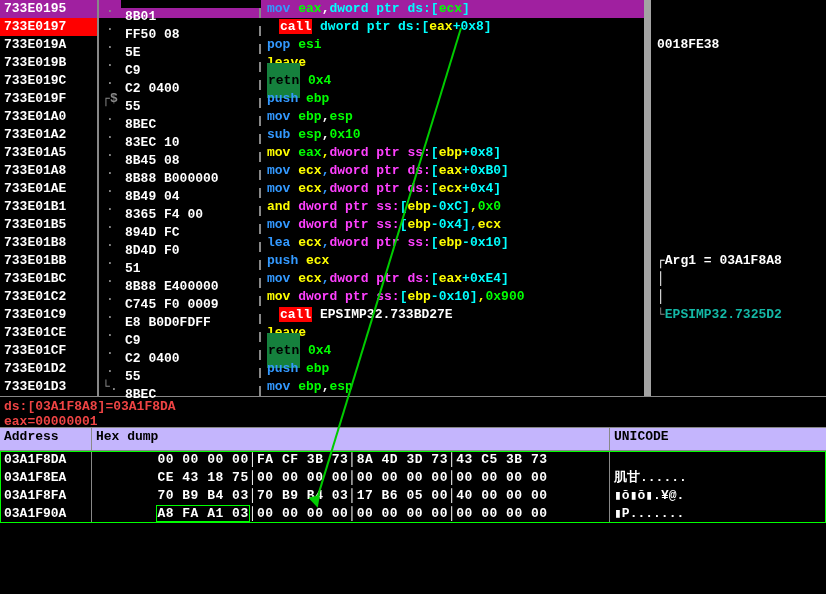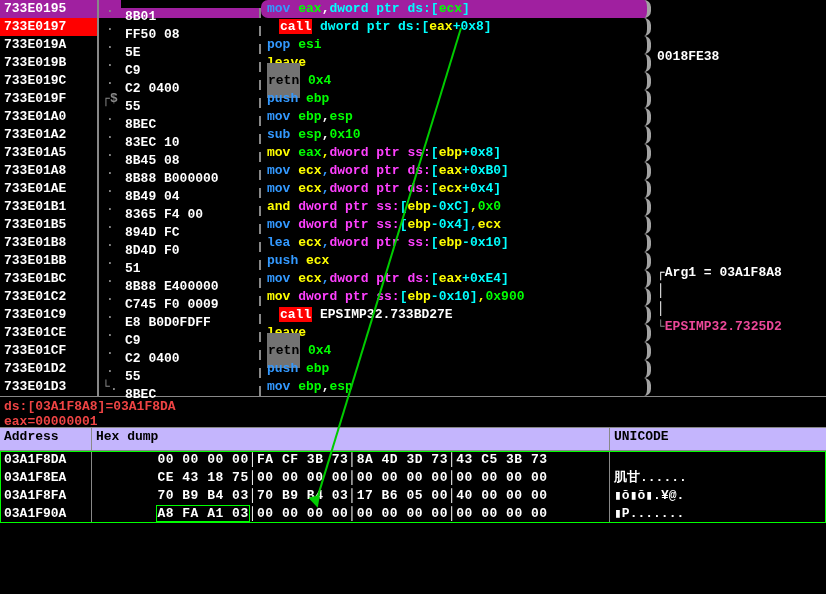--- a/index.html
+++ b/index.html
@@ -2,34 +2,34 @@
 <html><head>
 <meta charset="utf-8">
 <style>
   * { margin: 0; padding: 0; box-sizing: border-box; }
   body { background: #000; font-family: 'Courier New', monospace; font-size: 13px; font-weight: bold; width: 826px; height: 594px; overflow: hidden; position: relative; }
   .disasm { position: relative; }
   .row { display: flex; height: 18px; line-height: 18px; }
   .addr { width: 99px; padding-left: 4px; color: #fff; border-right: 2px solid #888; }
   .pfx { width: 22px; text-align: center; color: #888; }
   .hex { width: 140px; color: #fff; border-right: 2px solid #888; padding-left: 4px; margin-top: 8px; }
-  .asm { flex: 0 0 390px; padding-left: 6px; border-right: 4px solid #a3a3a3; border-radius: 7px; }
-  .cmt { flex: 1; padding-left: 6px; color: #fff; margin-top: 12px; }
+  .asm { flex: 0 0 390px; padding-left: 6px; border-right: 7px solid #a3a3a3; }
+  .cmt { flex: 1; padding-left: 6px; color: #fff; }
   .hl-purple .addr, .hl-purple .pfx, .hl-purple .hex, .hl-purple .asm { background: #a020a0; }
   .hl-redaddr .addr { background: #f00; color: #fff; }
   .c-white { color: #fff; }
   .c-green { color: #00ff00; }
   .c-yellow { color: #ffff00; }
   .c-cyan { color: #00ffff; }
   .c-blue { color: #3399ff; }
   .c-magenta { color: #ff40ff; }
   .c-dim { color: #888; }
-  .c-red { color: #ec4899; }
+  .c-red { color: #14b8a6; }
   .bg-red { background: #f00; color: #fff; padding: 0 1px; margin-left: 12px; }
-  .bg-cyan { background: #737373; color: #000; padding: 10px 1px; }
+  .bg-cyan { background: #15803d; color: #000; padding: 10px 1px; }
   .status { color: #ef4444; padding: 2px 4px; height: 31px; border-top: 1px solid #888; }
   .hdr { color: #000; background: #c4b5fd; display: flex; height: 24px; line-height: 18px; border-top: 1px solid #888; border-bottom: 1px solid #888; }
   .hdr-addr { width: 92px; padding-left: 4px; border-right: 1px solid #888; }
   .hdr-hex { flex: 0 0 518px; padding-left: 4px; border-right: 1px solid #888; }
   .hdr-uni { flex: 1; padding-left: 4px; }
   .dump { display: flex; height: 18px; line-height: 18px; }
   .d-addr { width: 92px; color: #fff; padding-left: 4px; border-right: 1px solid #888; }
   .d-hex { flex: 0 0 518px; color: #fff; padding-left: 4px; border-right: 1px solid #888; letter-spacing: 0.5px; text-align: center; }
   .d-uni { flex: 1; color: #fff; padding-left: 4px; }
   .sel { outline: 1px solid #00ff00; }

